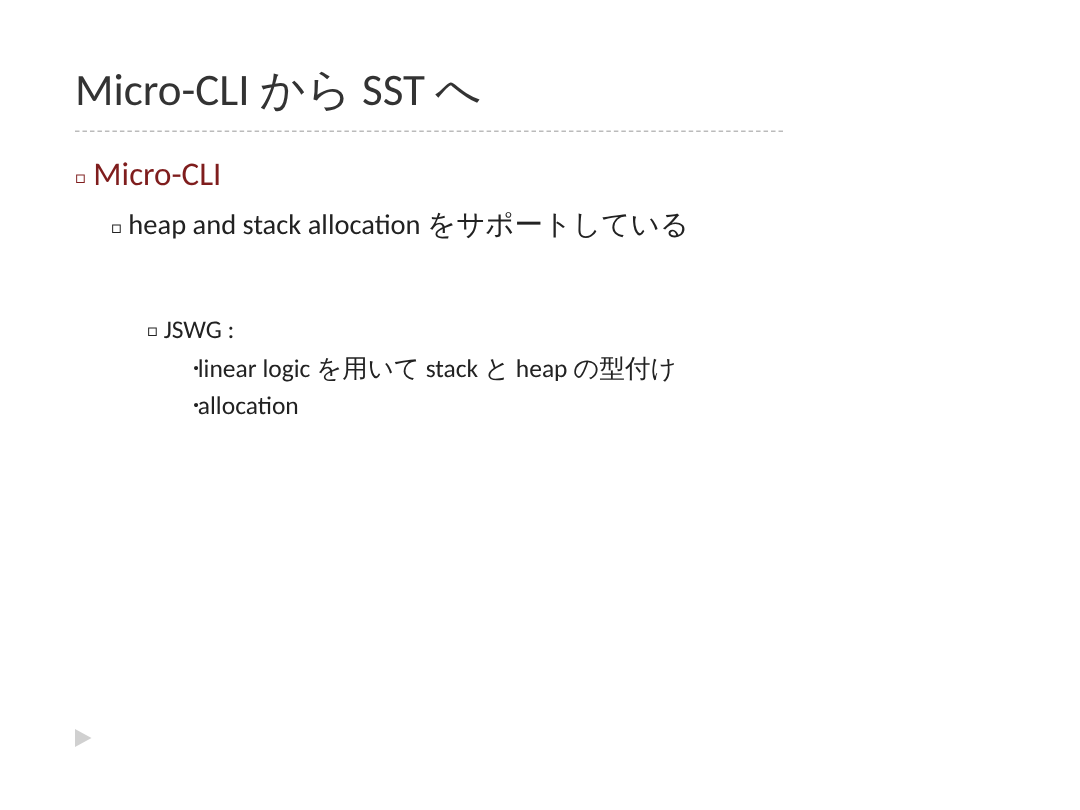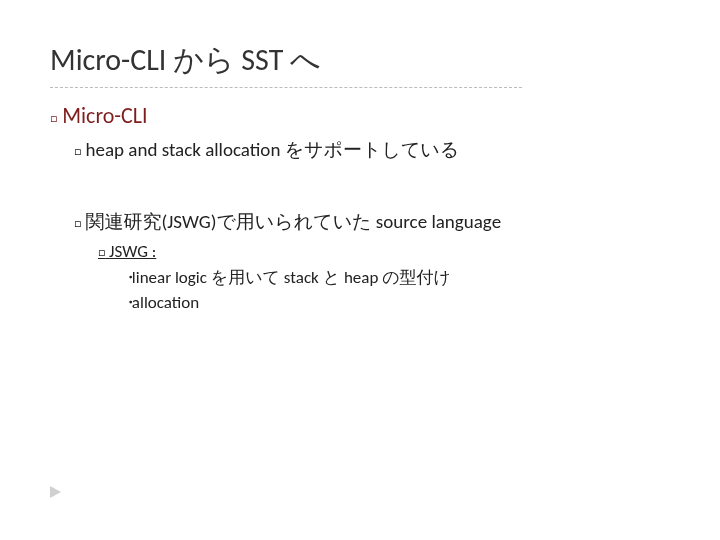--- a/index.html
+++ b/index.html
@@ -39,21 +39,20 @@
   }
   .l2 {
     font-size: 19px;
     margin: 4px 0 6px 24px;
     color: #222;
   }
   .l3 {
     font-size: 17px;
     margin: 4px 0 4px 48px;
     color: #222;
-    text-decoration: underline;
   }
   .l4 {
     font-size: 17px;
     margin: 2px 0 2px 72px;
     color: #222;
   }
   .gap {
     height: 36px;
   }
   .corner-arrow {
@@ -84,24 +83,20 @@
     <span>Micro-CLI</span>
   </div>
 
   <div class="l2">
     <span class="bullet-box">□</span>
     <span>heap and stack allocation をサポートしている</span>
   </div>
 
   <div class="gap"></div>
 
-  <div class="l2">
-    <span class="bullet-box">□</span>
-    <span>関連研究(JSWG)で用いられていた source language</span>
-  </div>
 
   <div class="l3">
     <span class="bullet-box">□</span>
     <span>JSWG :</span>
   </div>
 
   <div class="l4">
     <span class="dot">・</span>
     <span>linear logic を用いて stack と heap の型付け</span>
   </div>

